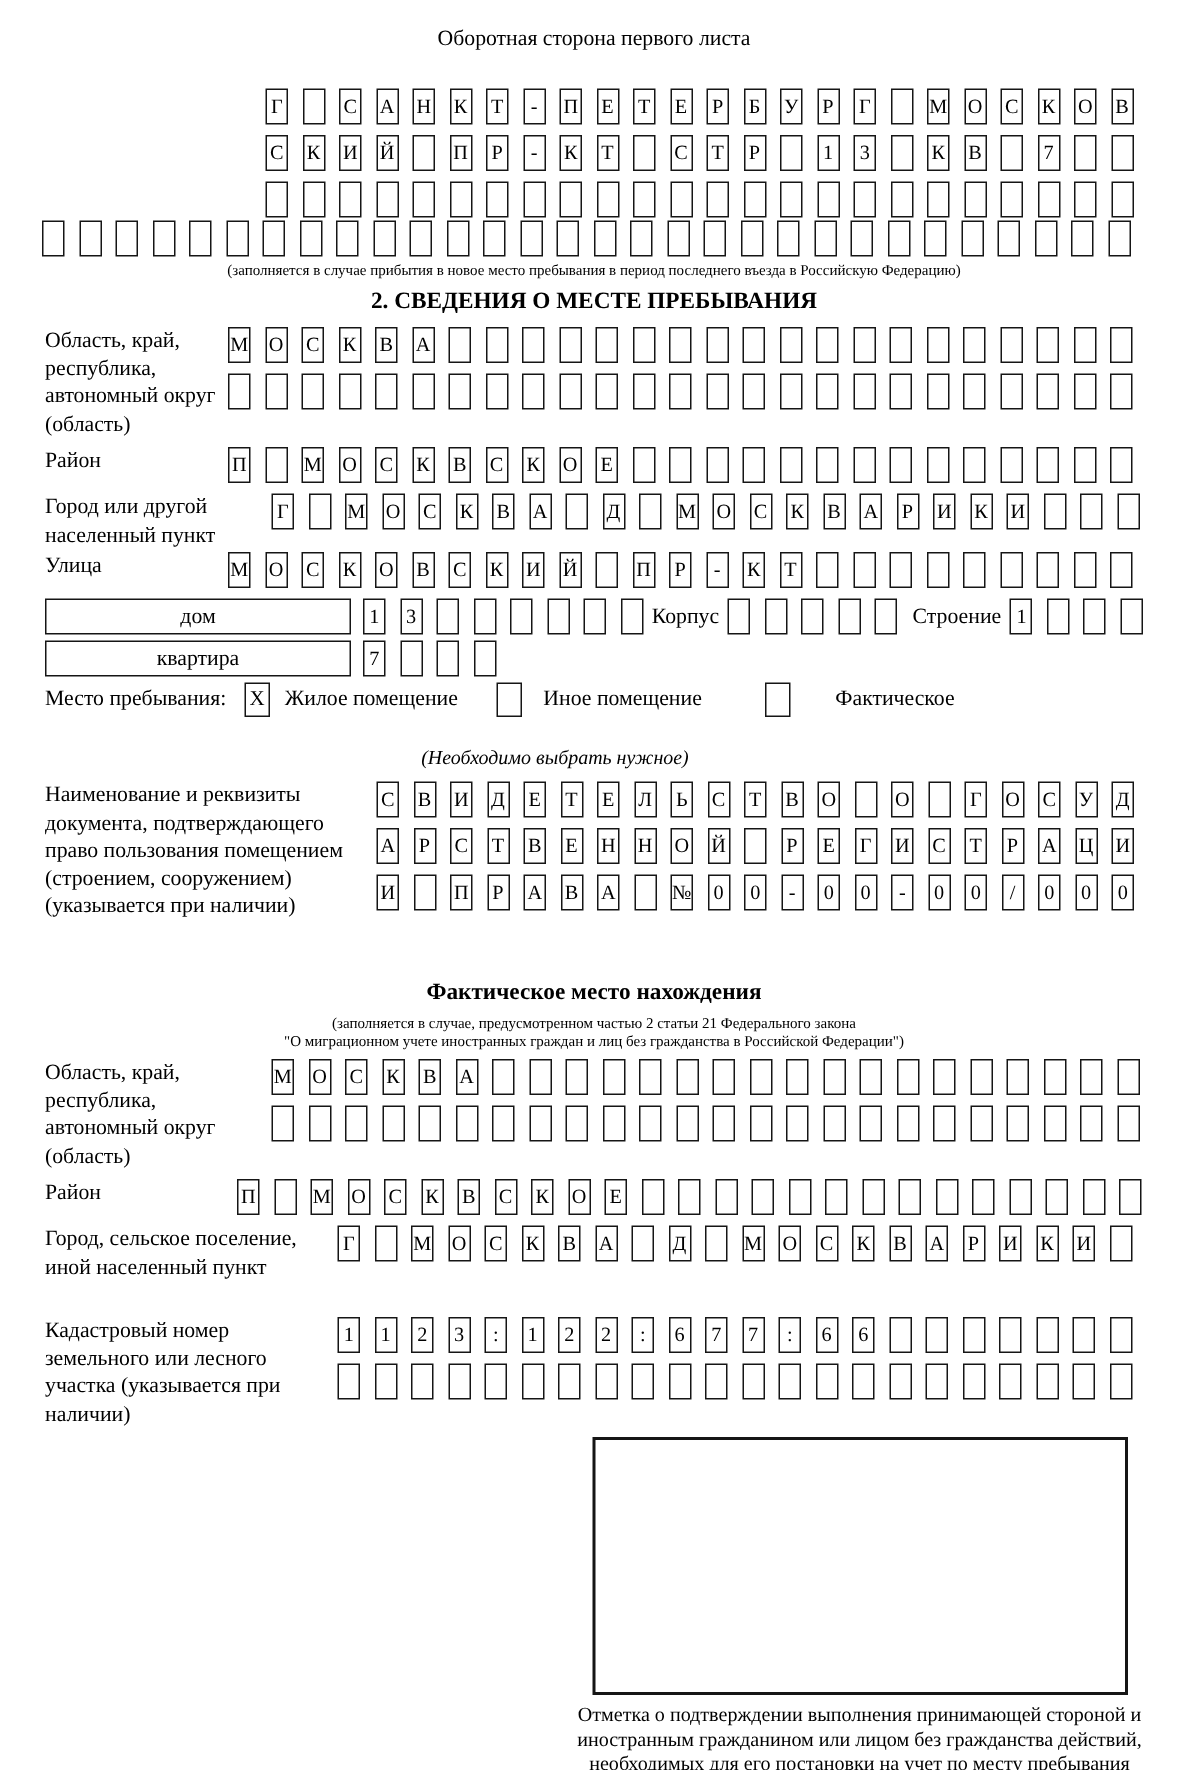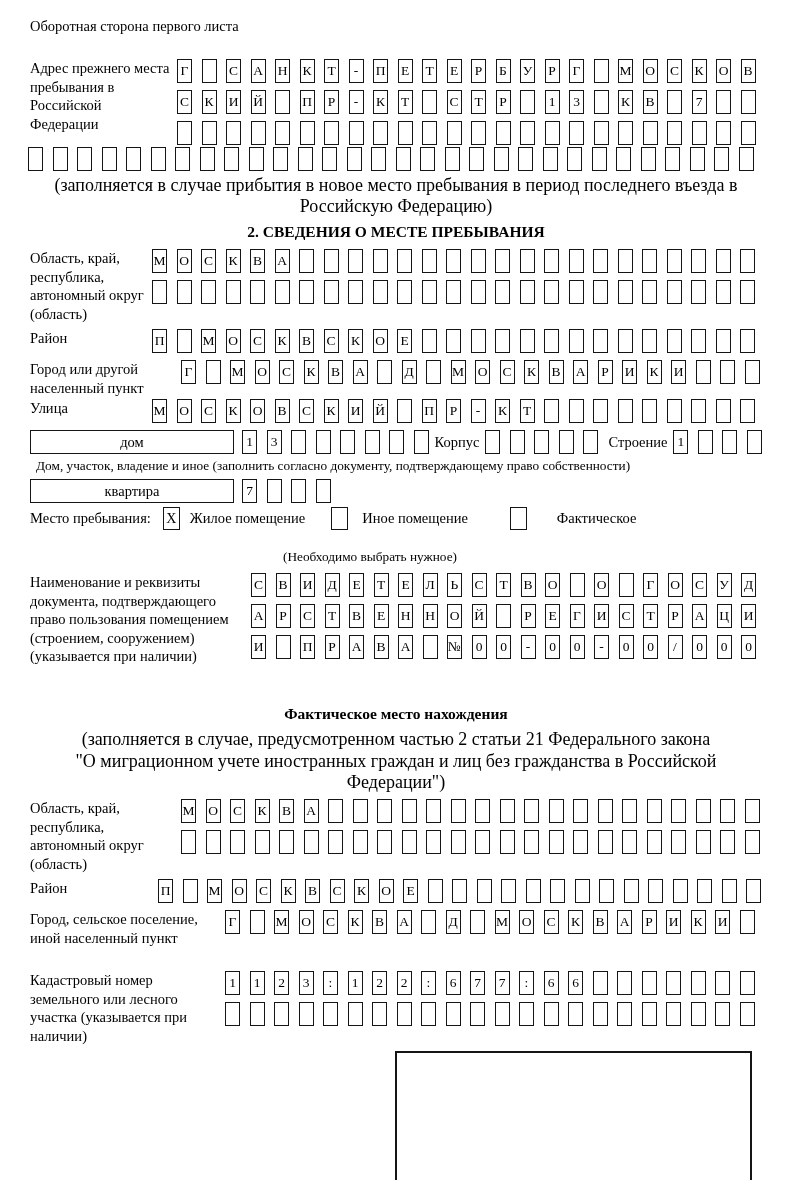--- a/index.html
+++ b/index.html
@@ -2,70 +2,69 @@
 <html><head>
 <meta charset="utf-8">
 <style>
   html,body{margin:0;padding:0;background:#fff;}
   .page{
     width:800px;height:1180px;box-sizing:border-box;
     padding:18px 38px 0 30px;position:relative;
     background:#fff;color:#000;
     font-family:"Liberation Serif", serif;
   }
-  .page-note{text-align:left;font-size:14.5px;margin-bottom:24px;}
+  .page-note{text-align:center;font-size:14.5px;margin-bottom:24px;}
   .fgroup{position:relative;}
   .flabel{position:absolute;left:0;top:0;font-size:14.5px;line-height:18.5px;}
   .boxrow{display:flex;gap:9.5px;margin-bottom:7px;}
   .cell{
     flex:0 0 15px;width:15px;height:24px;box-sizing:border-box;
     border:1.6px solid #151515;display:flex;align-items:center;justify-content:center;
     font-size:13.5px;background:#fff;
   }
   .ml-a{margin-left:147px;}
   .ml-b{margin-left:122px;}
   .ml-c{margin-left:151px;}
   .ml-d{margin-left:221px;}
   .ml-e{margin-left:128px;}
   .ml-f{margin-left:195px;}
   .mb2{margin-bottom:2px;}
   .mb4{margin-bottom:4px;}
-  .note-center{text-align:center;font-size:18px;margin-bottom:6px;}
+  .note-center{text-align:center;font-size:10px;margin-bottom:6px;}
   .note-left{font-size:13.3px;margin:2px 0 5px 6px;}
   .h-bold{text-align:center;font-weight:bold;font-size:15.5px;margin:4px 0 8px 0;}
   .inline-flex-row{display:flex;align-items:center;margin-bottom:4px;}
   .widebox{height:24px;box-sizing:border-box;border:1.8px solid #151515;
     display:flex;align-items:center;justify-content:center;font-size:14.5px;}
   .w-dom{width:204px;}
   .w-kv{width:204px;}
   .subrow{display:inline-flex;gap:9.5px;}
   .inl-label{font-size:14.5px;margin:0 6px;}
   .chk{width:17px;height:23px;box-sizing:border-box;border:1.7px solid #151515;
     display:flex;align-items:center;justify-content:center;font-size:14px;}
   .mesto-row{display:flex;align-items:center;font-size:14.5px;margin-bottom:19px;}
-  .mesto-note{margin-left:140px;width:400px;text-align:center;font-size:13.3px;margin-bottom:8px;}
+  .mesto-note{margin-left:140px;width:400px;text-align:center;font-size:13.3px;margin-bottom:8px;font-style:italic;}
   .stamp-wrap{position:relative;margin-top:6px;}
   .stamp-box{margin-left:365px;width:357px;height:172px;box-sizing:border-box;border:2px solid #151515;}
   .stamp-note{margin-left:330px;width:426px;text-align:center;font-size:13.4px;line-height:16.5px;margin-top:5px;}
   .g-oblast{min-height:80px;}
   .g-raion{min-height:31px;}
   .g-gorod2{min-height:39px;}
   .g-doc{min-height:118px;}
   .g-gorodf{min-height:39px;}
   .g-kadastr{margin-top:22px;min-height:74px;}
 </style>
 </head>
 <body>
 
 <div class="page">
 
   <div class="page-note">Оборотная сторона первого листа</div>
 
   <div class="fgroup">
-    <div class="flabel" style="width:142px;">Адрес прежнего места пребывания в Российской Федерации</div>
     <div class="boxrow ml-a">
         <span class="cell">Г</span>
         <span class="cell"></span>
         <span class="cell">С</span>
         <span class="cell">А</span>
         <span class="cell">Н</span>
         <span class="cell">К</span>
         <span class="cell">Т</span>
         <span class="cell">-</span>
         <span class="cell">П</span>
@@ -345,21 +344,20 @@
         <span class="cell"></span>
       </div>
     <span class="inl-label" style="margin-left:10px;">Строение</span>
     <div class="subrow">
         <span class="cell">1</span>
         <span class="cell"></span>
         <span class="cell"></span>
         <span class="cell"></span>
       </div>
   </div>
-  <div class="note-left">Дом, участок, владение и иное (заполнить согласно документу, подтверждающему право собственности)</div>
 
   <div class="inline-flex-row">
     <div class="widebox w-kv">квартира</div>
     <div class="subrow" style="margin-left:8px;">
         <span class="cell">7</span>
         <span class="cell"></span>
         <span class="cell"></span>
         <span class="cell"></span>
       </div>
   </div>

